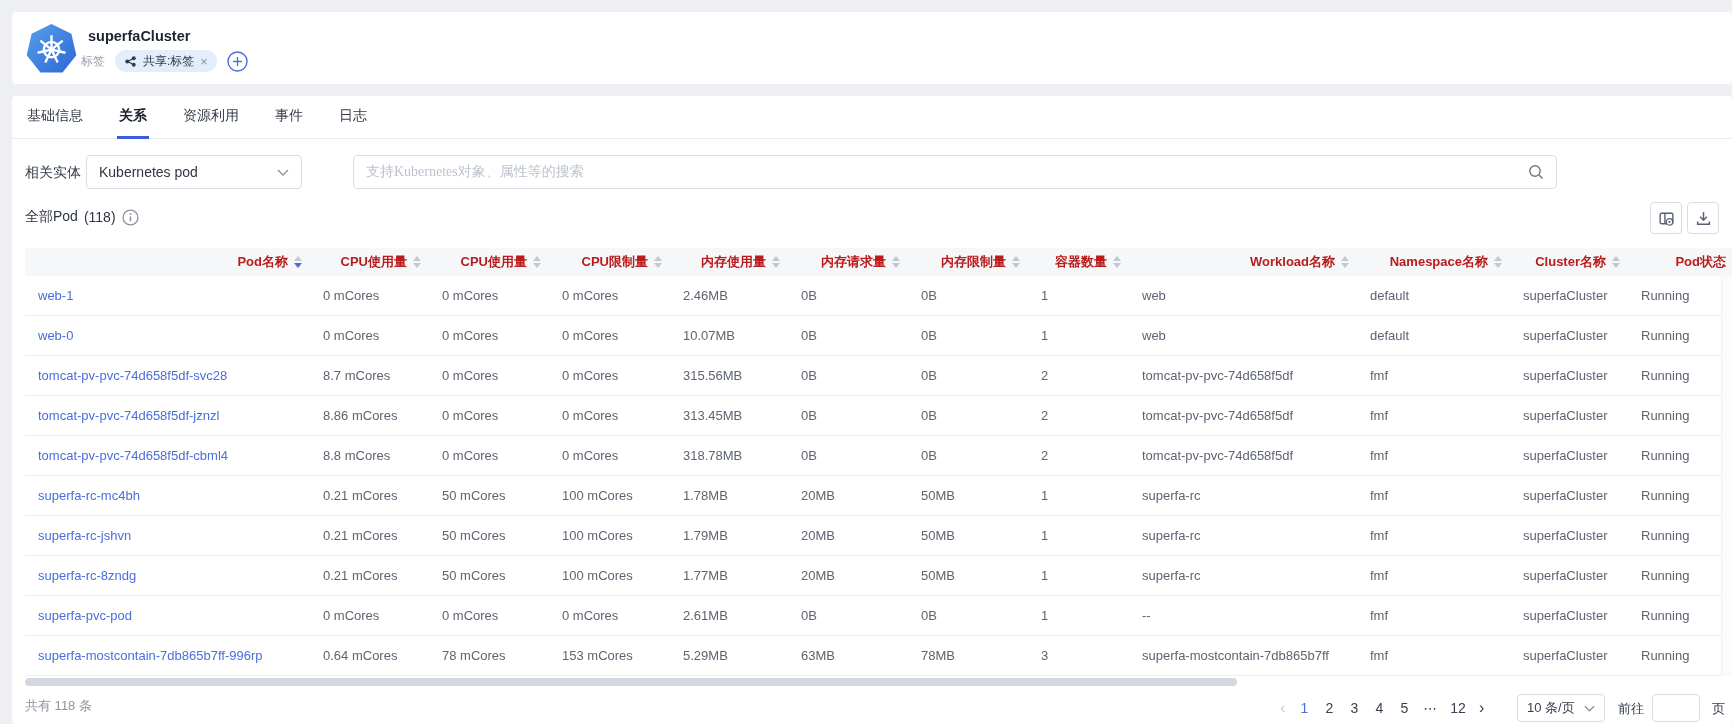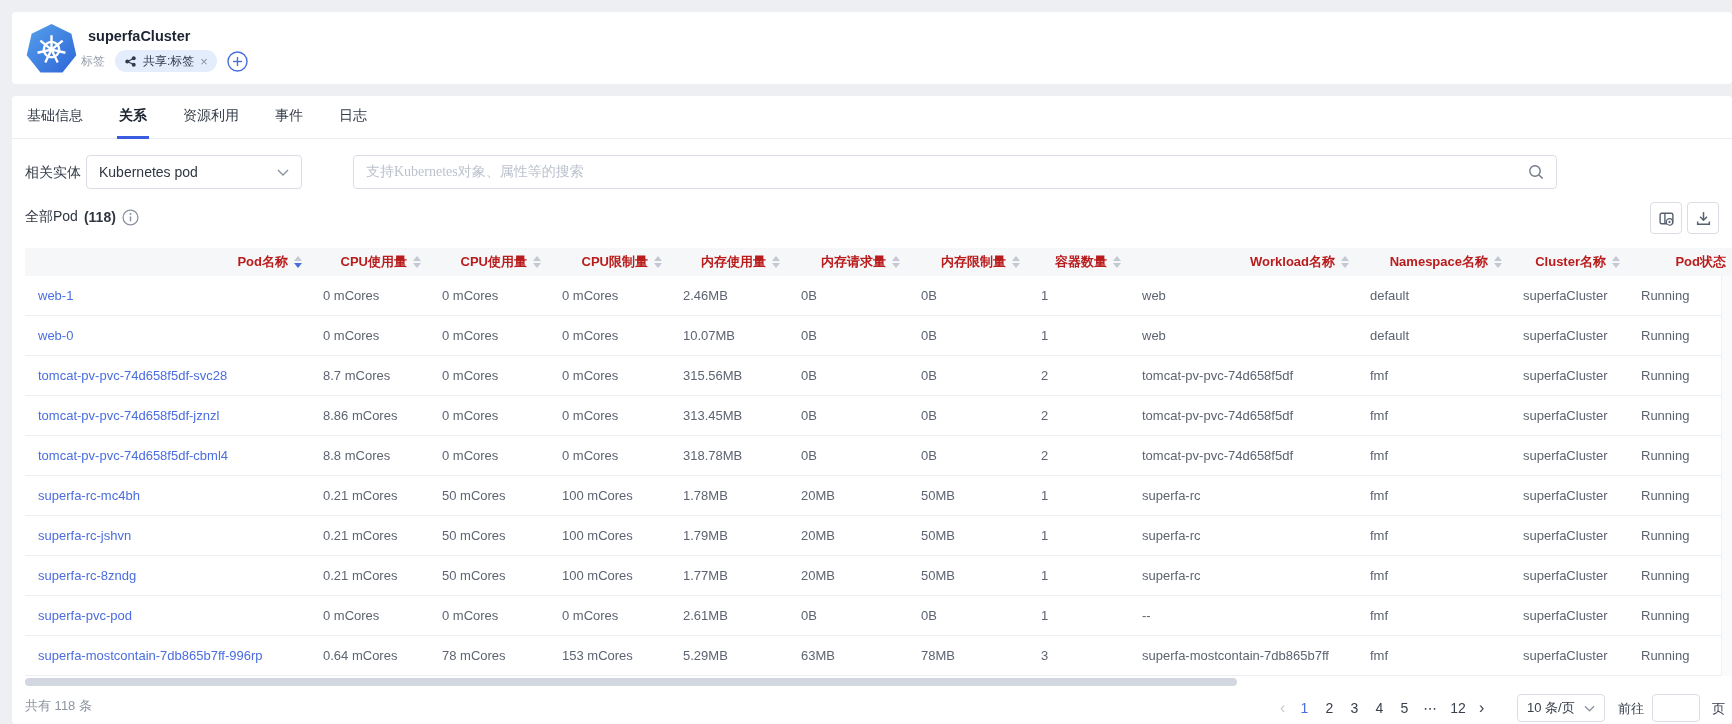--- a/index.html
+++ b/index.html
@@ -26,21 +26,21 @@
   .tab.active{font-weight:700;color:#1b2430;border-bottom-color:#3a5ce0}
   
   .filter-label{position:absolute;left:13px;top:59px;height:34px;line-height:34px;font-size:14px;color:#333b47}
   .entity-select{position:absolute;left:74px;top:59px;width:216px;height:34px;box-sizing:border-box;border:1px solid #d9dde4;border-radius:4px;display:flex;align-items:center;justify-content:space-between;padding:0 12px;font-size:14px;color:#2f3642;background:#fff;cursor:pointer}
   .search-box{position:absolute;left:341px;top:59px;width:1204px;height:34px;box-sizing:border-box;border:1px solid #d9dde4;border-radius:4px;display:flex;align-items:center;background:#fff}
   .search-box input{flex:1;border:none;outline:none;font-size:14px;color:#2f3642;padding:0 12px;background:transparent;font-family:Liberation Serif, serif}
   .search-box input::placeholder{color:#bcc2cd}
   .search-box .s-icon{margin-right:12px;display:flex;cursor:pointer}
   
   .summary{position:absolute;left:13px;top:109px;height:24px;display:flex;align-items:center;gap:6px;font-size:14px;color:#2f3642}
-  .summary .cnt{font-weight:700}
+  .summary .cnt{font-weight:400}
   .info-btn{display:flex;cursor:pointer}
   .tool-btn{position:absolute;top:106px;width:32px;height:32px;box-sizing:border-box;border:1px solid #d9dde4;border-radius:4px;background:#fff;display:flex;align-items:center;justify-content:center;cursor:pointer}
   #btn-columns{left:1638px}
   #btn-download{left:1675px}
   
   .tbl-wrap{position:absolute;left:13px;top:152px;width:1707px;overflow:hidden}
   table{border-collapse:collapse;table-layout:fixed;width:1723px}
   thead th{background:#f6f7f9;height:28px;font-size:13px;font-weight:700;color:#b91c1c;text-align:right;padding:0 8px 0 13px;white-space:nowrap;cursor:pointer}
   tbody td{height:39px;border-bottom:1px solid #eceef2;font-size:13px;color:#5d6471;padding:0 8px 0 13px;white-space:nowrap;overflow:hidden}
   td a{color:#4a6ddf;text-decoration:none;cursor:pointer}

